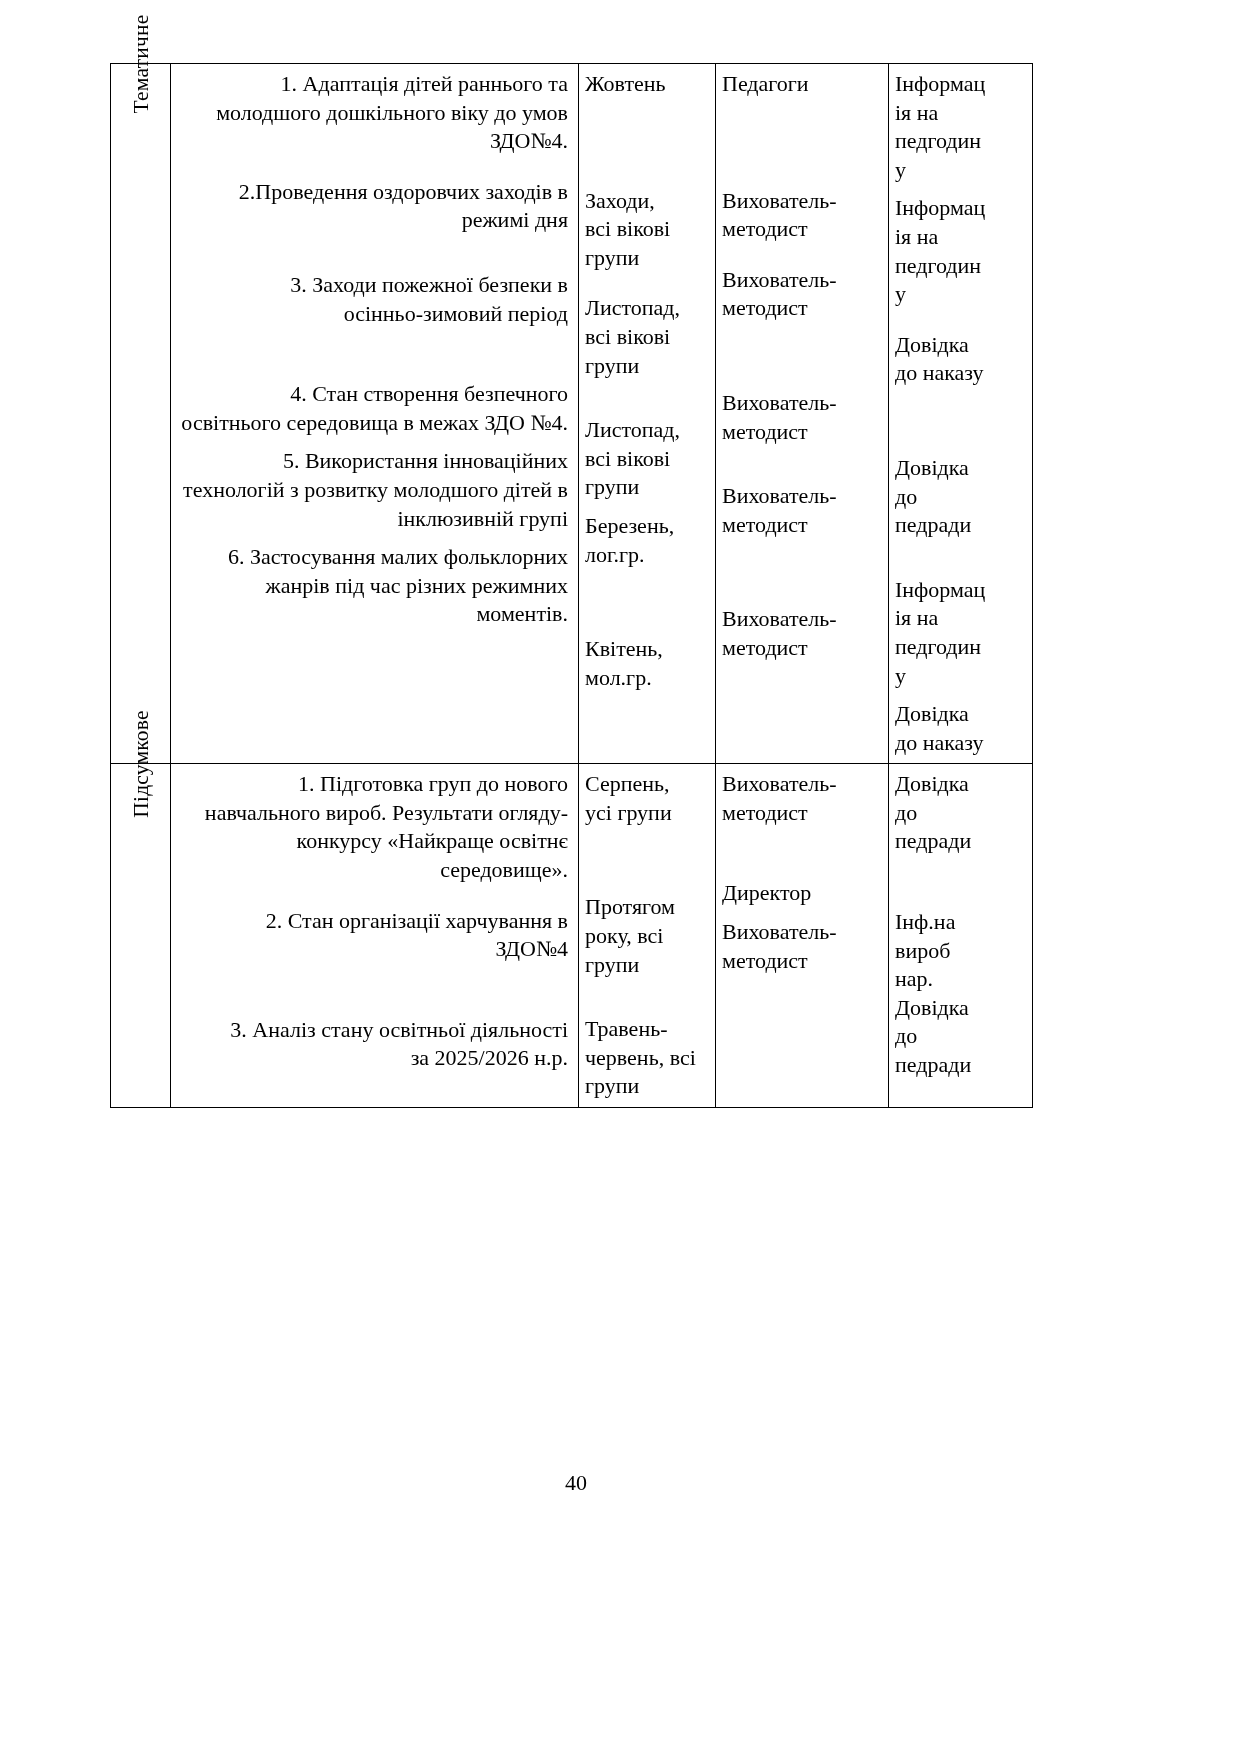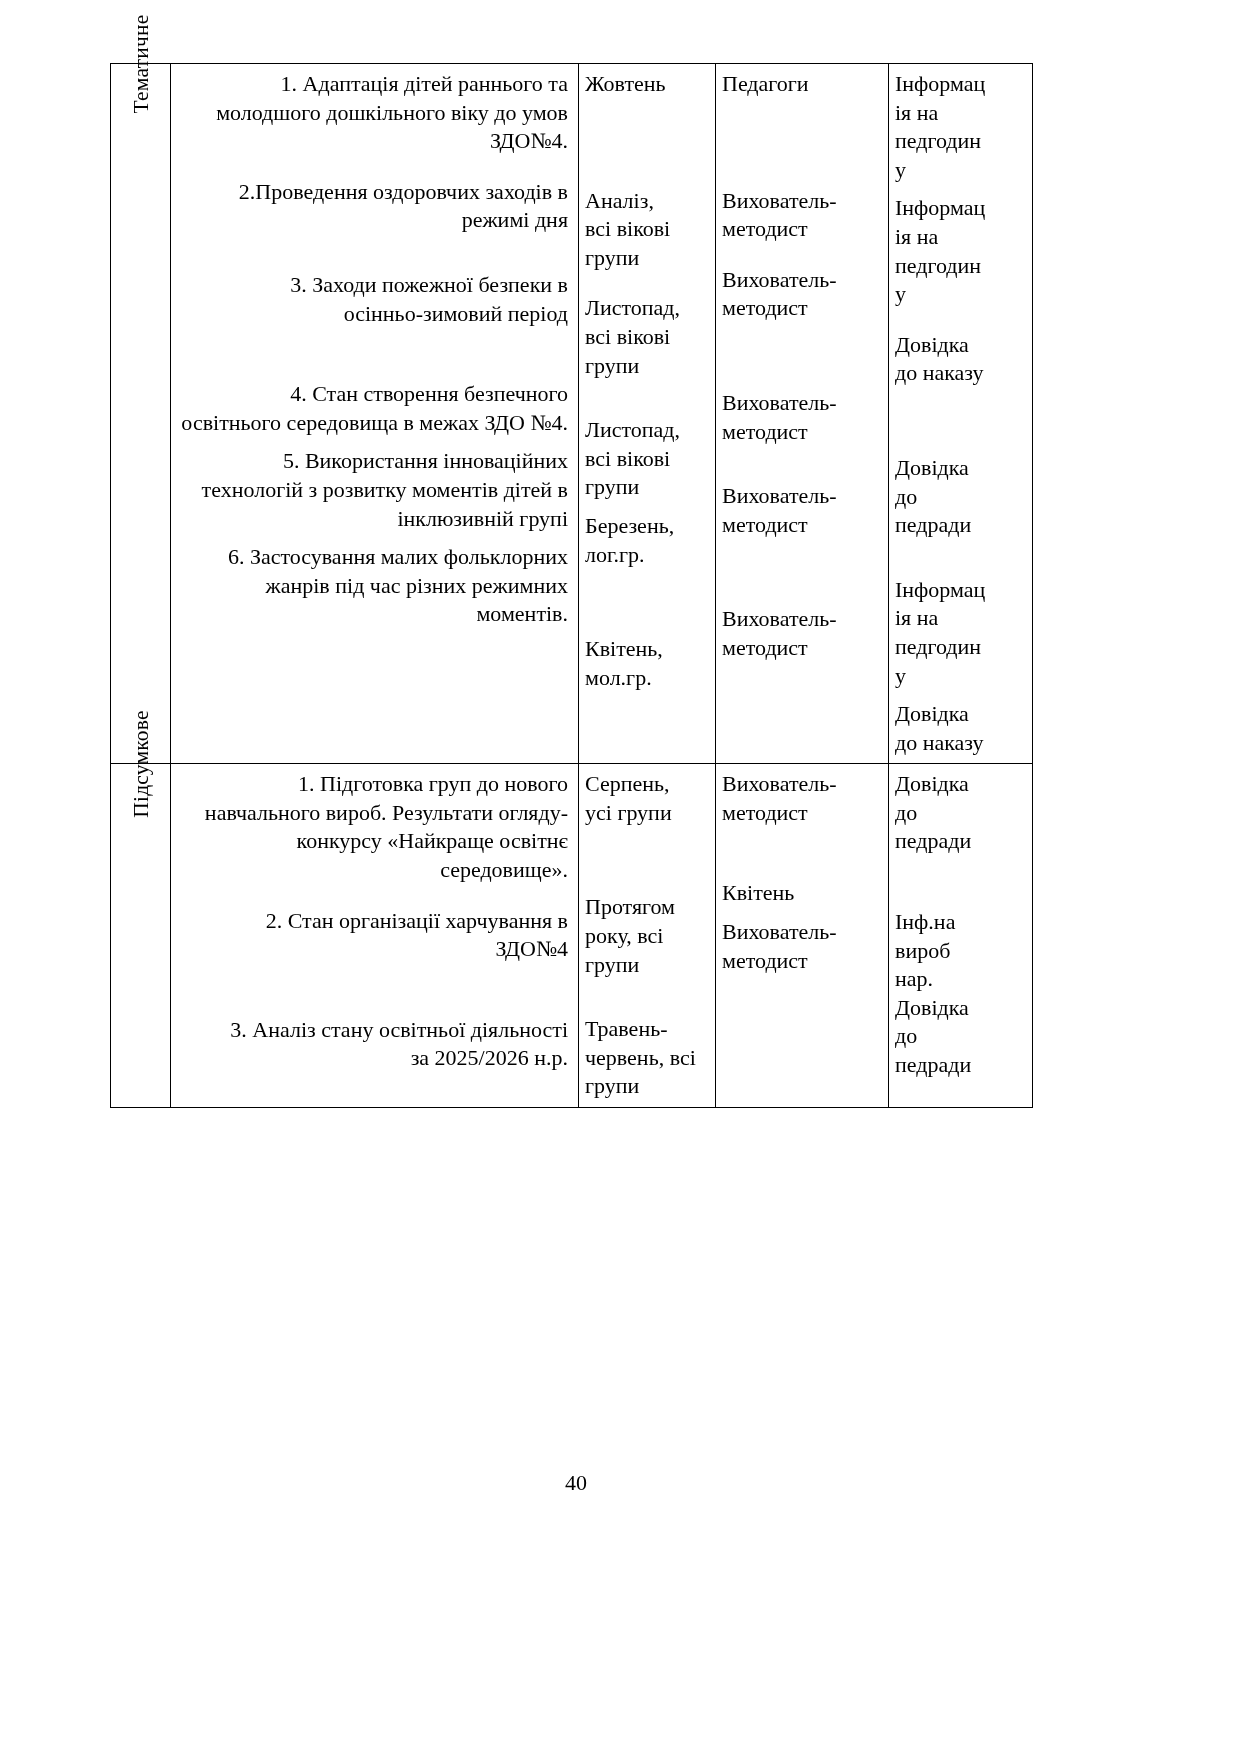--- a/index.html
+++ b/index.html
@@ -126,31 +126,31 @@
         <td>
           <div class="cellpad-body">
             <p class="para"><span>1. Адаптація дітей раннього</span> <span>та молодшого дошкільного</span> <span>віку до умов ЗДО№4.</span></p>
             <div class="gap-s"></div>
             <p class="para"><span>2.Проведення оздоровчих</span> <span>заходів в режимі дня</span></p>
             <div class="gap-m"></div>
             <p class="para"><span>3. Заходи пожежної безпеки</span> <span>в осінньо-зимовий період</span></p>
             <div class="gap-l"></div>
             <p class="para"><span>4. Стан створення</span> <span>безпечного освітнього</span> <span>середовища в межах ЗДО №4.</span></p>
             <div class="gap-xs"></div>
-            <p class="para"><span>5. Використання</span> <span>інноваційних технологій з</span> <span>розвитку моментів дітей в</span> <span>інклюзивній групі</span></p>
+            <p class="para"><span>5. Використання</span> <span>інноваційних технологій з</span> <span>розвитку молодшого дітей в</span> <span>інклюзивній групі</span></p>
             <div class="gap-xs"></div>
             <p class="para"><span>6. Застосування малих</span> <span>фольклорних жанрів під час</span> <span>різних режимних моментів.</span></p>
           </div>
         </td>
 
         <td>
           <div class="cellpad-center">
             <p class="blk">Жовтень</p>
             <div class="gap-xxl"></div>
-            <p class="blk">Аналіз,</p>
+            <p class="blk">Заходи,</p>
             <p class="blk">всі вікові</p>
             <p class="blk">групи</p>
             <div class="gap-s"></div>
             <p class="blk">Листопад,</p>
             <p class="blk">всі вікові</p>
             <p class="blk">групи</p>
             <div class="gap-m"></div>
             <p class="blk">Листопад,</p>
             <p class="blk">всі вікові</p>
             <p class="blk">групи</p>
@@ -245,21 +245,21 @@
             <p class="blk">червень, всі</p>
             <p class="blk">групи</p>
           </div>
         </td>
 
         <td>
           <div class="cellpad-center">
             <p class="blk">Вихователь-</p>
             <p class="blk">методист</p>
             <div class="gap-l"></div>
-            <p class="blk">Квітень</p>
+            <p class="blk">Директор</p>
             <div class="gap-xs"></div>
             <p class="blk">Вихователь-</p>
             <p class="blk">методист</p>
           </div>
         </td>
 
         <td>
           <div class="cellpad-center">
             <p class="blk">Довідка</p>
             <p class="blk">до</p>

